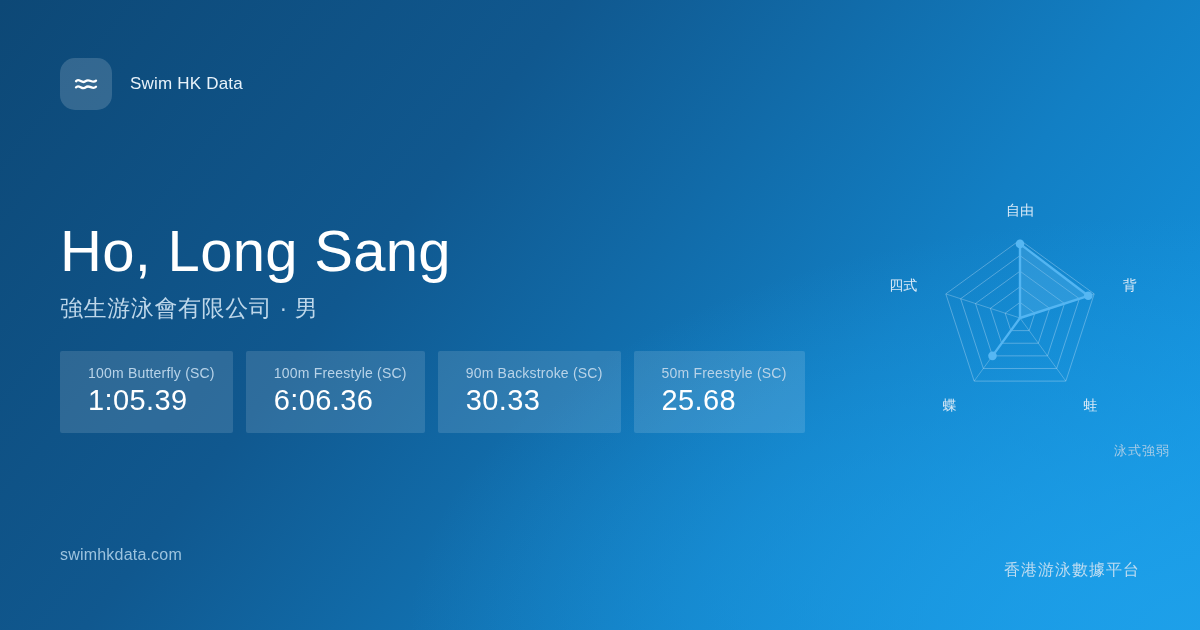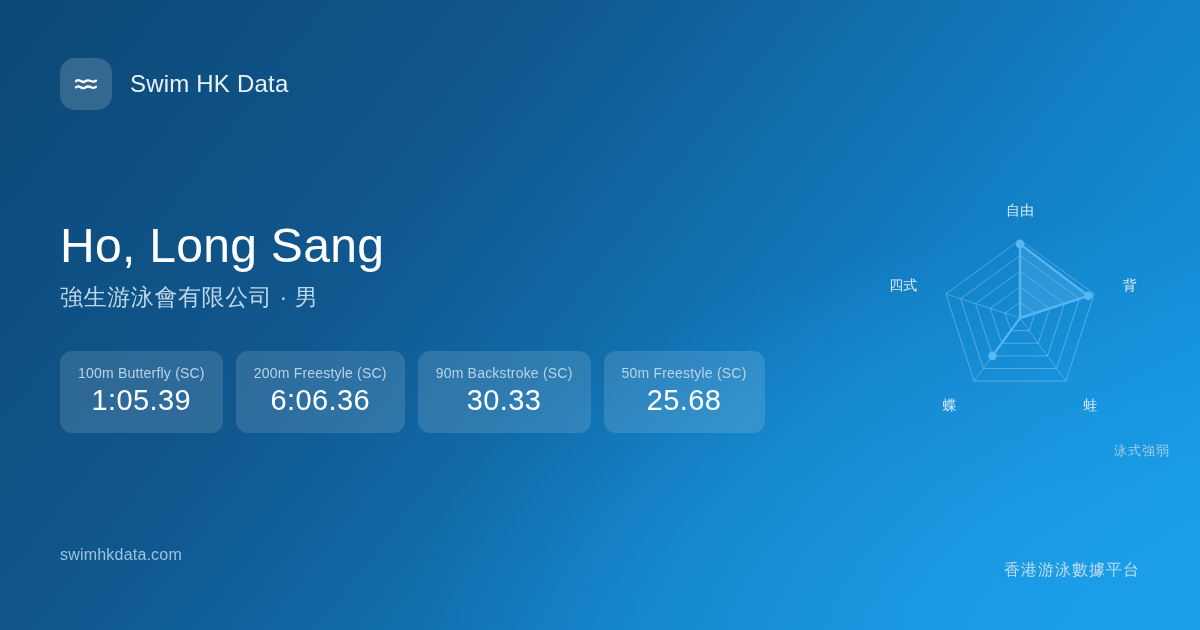--- a/index.html
+++ b/index.html
@@ -37,36 +37,36 @@
     width: 52px;
     height: 52px;
     border-radius: 15px;
     background: rgba(255,255,255,0.16);
     display: flex;
     align-items: center;
     justify-content: center;
   }
   #logo-mark svg { display: block; }
   #brand-name {
-    font-size: 24px;
+    font-size: 17px;
     font-weight: 500;
     color: #e8f2fa;
     letter-spacing: 0.2px;
     white-space: nowrap;
   }
 
   
   #athlete {
     position: absolute;
     left: 60px;
     top: 219px;
     width: 780px;
   }
   #athlete-name {
-    font-size: 48px;
+    font-size: 58px;
     font-weight: 400;
     color: #ffffff;
     letter-spacing: 0.3px;
     line-height: 1.12;
     white-space: nowrap;
   }
   #athlete-meta {
     margin-top: 9px;
     font-size: 23px;
     font-weight: 400;
@@ -78,25 +78,24 @@
   
   #stats {
     position: absolute;
     left: 60px;
     top: 351px;
     display: flex;
     gap: 13px;
   }
   .stat-card {
     background: rgba(255,255,255,0.13);
-    border-radius: 12px;
-    padding: 14px 18px 16px 18px;
+    border-radius: 2px;
+    padding: 14px 18px 16px 28px;
     min-width: 132px;
     box-sizing: border-box;
-    text-align: center;
   }
   .stat-label {
     font-size: 14px;
     color: #b8d3e8;
     letter-spacing: 0.2px;
     white-space: nowrap;
     margin-bottom: 4px;
   }
   .stat-value {
     font-size: 29px;
@@ -171,21 +170,21 @@
     <div id="athlete-name">Ho, Long Sang</div>
     <div id="athlete-meta">強生游泳會有限公司 · 男</div>
   </div>
 
   <div id="stats">
     <div class="stat-card">
       <div class="stat-label">100m Butterfly (SC)</div>
       <div class="stat-value">1:05.39</div>
     </div>
     <div class="stat-card">
-      <div class="stat-label">200m Freestyle (SC)</div>
+      <div class="stat-label">100m Freestyle (SC)</div>
       <div class="stat-value">6:06.36</div>
     </div>
     <div class="stat-card">
       <div class="stat-label">90m Backstroke (SC)</div>
       <div class="stat-value">30.33</div>
     </div>
     <div class="stat-card">
       <div class="stat-label">50m Freestyle (SC)</div>
       <div class="stat-value">25.68</div>
     </div>

